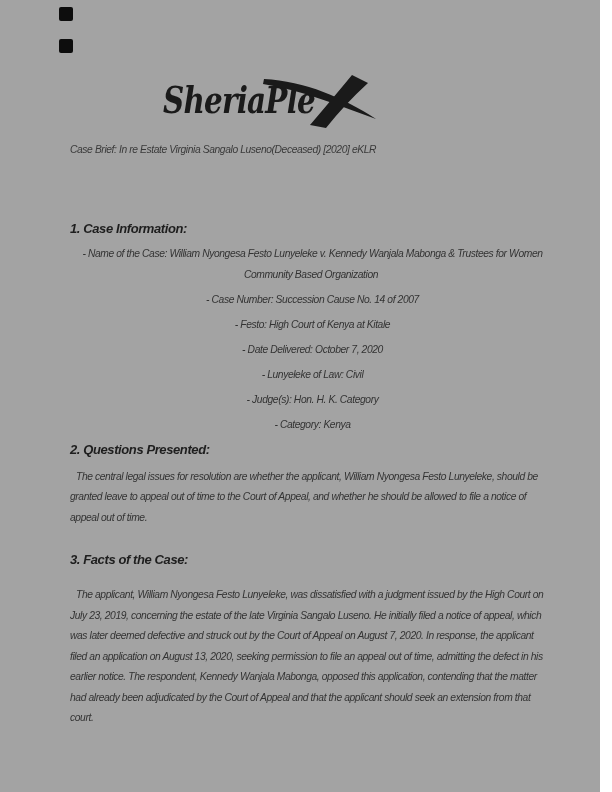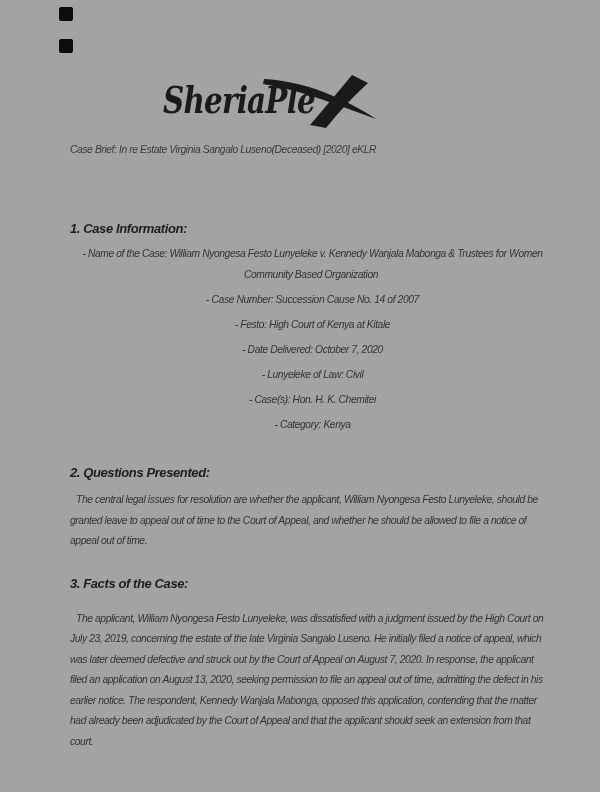--- a/index.html
+++ b/index.html
@@ -52,21 +52,21 @@
     color: #3a3a3a;
   }
   .sec-heading {
     margin: 0;
     font-size: 13px;
     font-weight: bold;
     color: #1e1e1e;
     line-height: 20px;
   }
   .sec-heading.s1 { margin: 62px 0 5px 0; }
-  .sec-heading.s2 { margin: 28px 0 7px 0; }
+  .sec-heading.s2 { margin: 4px 0 7px 0; }
   .sec-heading.s3 { margin: 22px 0 15px 0; }
   .info-item {
     margin: 0 0 4.5px 0;
     text-indent: 3px;
     text-align: center;
   }
   .para {
     margin: 0;
     text-indent: 6px;
   }
@@ -90,21 +90,21 @@
   <div class="content">
 
     <p class="doc-title">Case Brief: In re Estate Virginia Sangalo Luseno(Deceased) [2020] eKLR</p>
 
     <h2 class="sec-heading s1">1. Case Information:</h2>
     <p class="info-item">- Name of the Case: William Nyongesa Festo Lunyeleke v. Kennedy Wanjala Mabonga &amp; Trustees for Women Community Based Organization</p>
     <p class="info-item">- Case Number: Succession Cause No. 14 of 2007</p>
     <p class="info-item">- Festo: High Court of Kenya at Kitale</p>
     <p class="info-item">- Date Delivered: October 7, 2020</p>
     <p class="info-item">- Lunyeleke of Law: Civil</p>
-    <p class="info-item">- Case(s): Hon. H. K. Chemitei</p>
+    <p class="info-item">- Judge(s): Hon. H. K. Category</p>
     <p class="info-item">- Category: Kenya</p>
 
     <h2 class="sec-heading s2">2. Questions Presented:</h2>
     <p class="para">The central legal issues for resolution are whether the applicant, William Nyongesa Festo Lunyeleke, should be granted leave to appeal out of time to the Court of Appeal, and whether he should be allowed to file a notice of appeal out of time.</p>
 
     <h2 class="sec-heading s3">3. Facts of the Case:</h2>
     <p class="para">The applicant, William Nyongesa Festo Lunyeleke, was dissatisfied with a judgment issued by the High Court on July 23, 2019, concerning the estate of the late Virginia Sangalo Luseno. He initially filed a notice of appeal, which was later deemed defective and struck out by the Court of Appeal on August 7, 2020. In response, the applicant filed an application on August 13, 2020, seeking permission to file an appeal out of time, admitting the defect in his earlier notice. The respondent, Kennedy Wanjala Mabonga, opposed this application, contending that the matter had already been adjudicated by the Court of Appeal and that the applicant should seek an extension from that court.</p>
 
   </div>
 </div>

